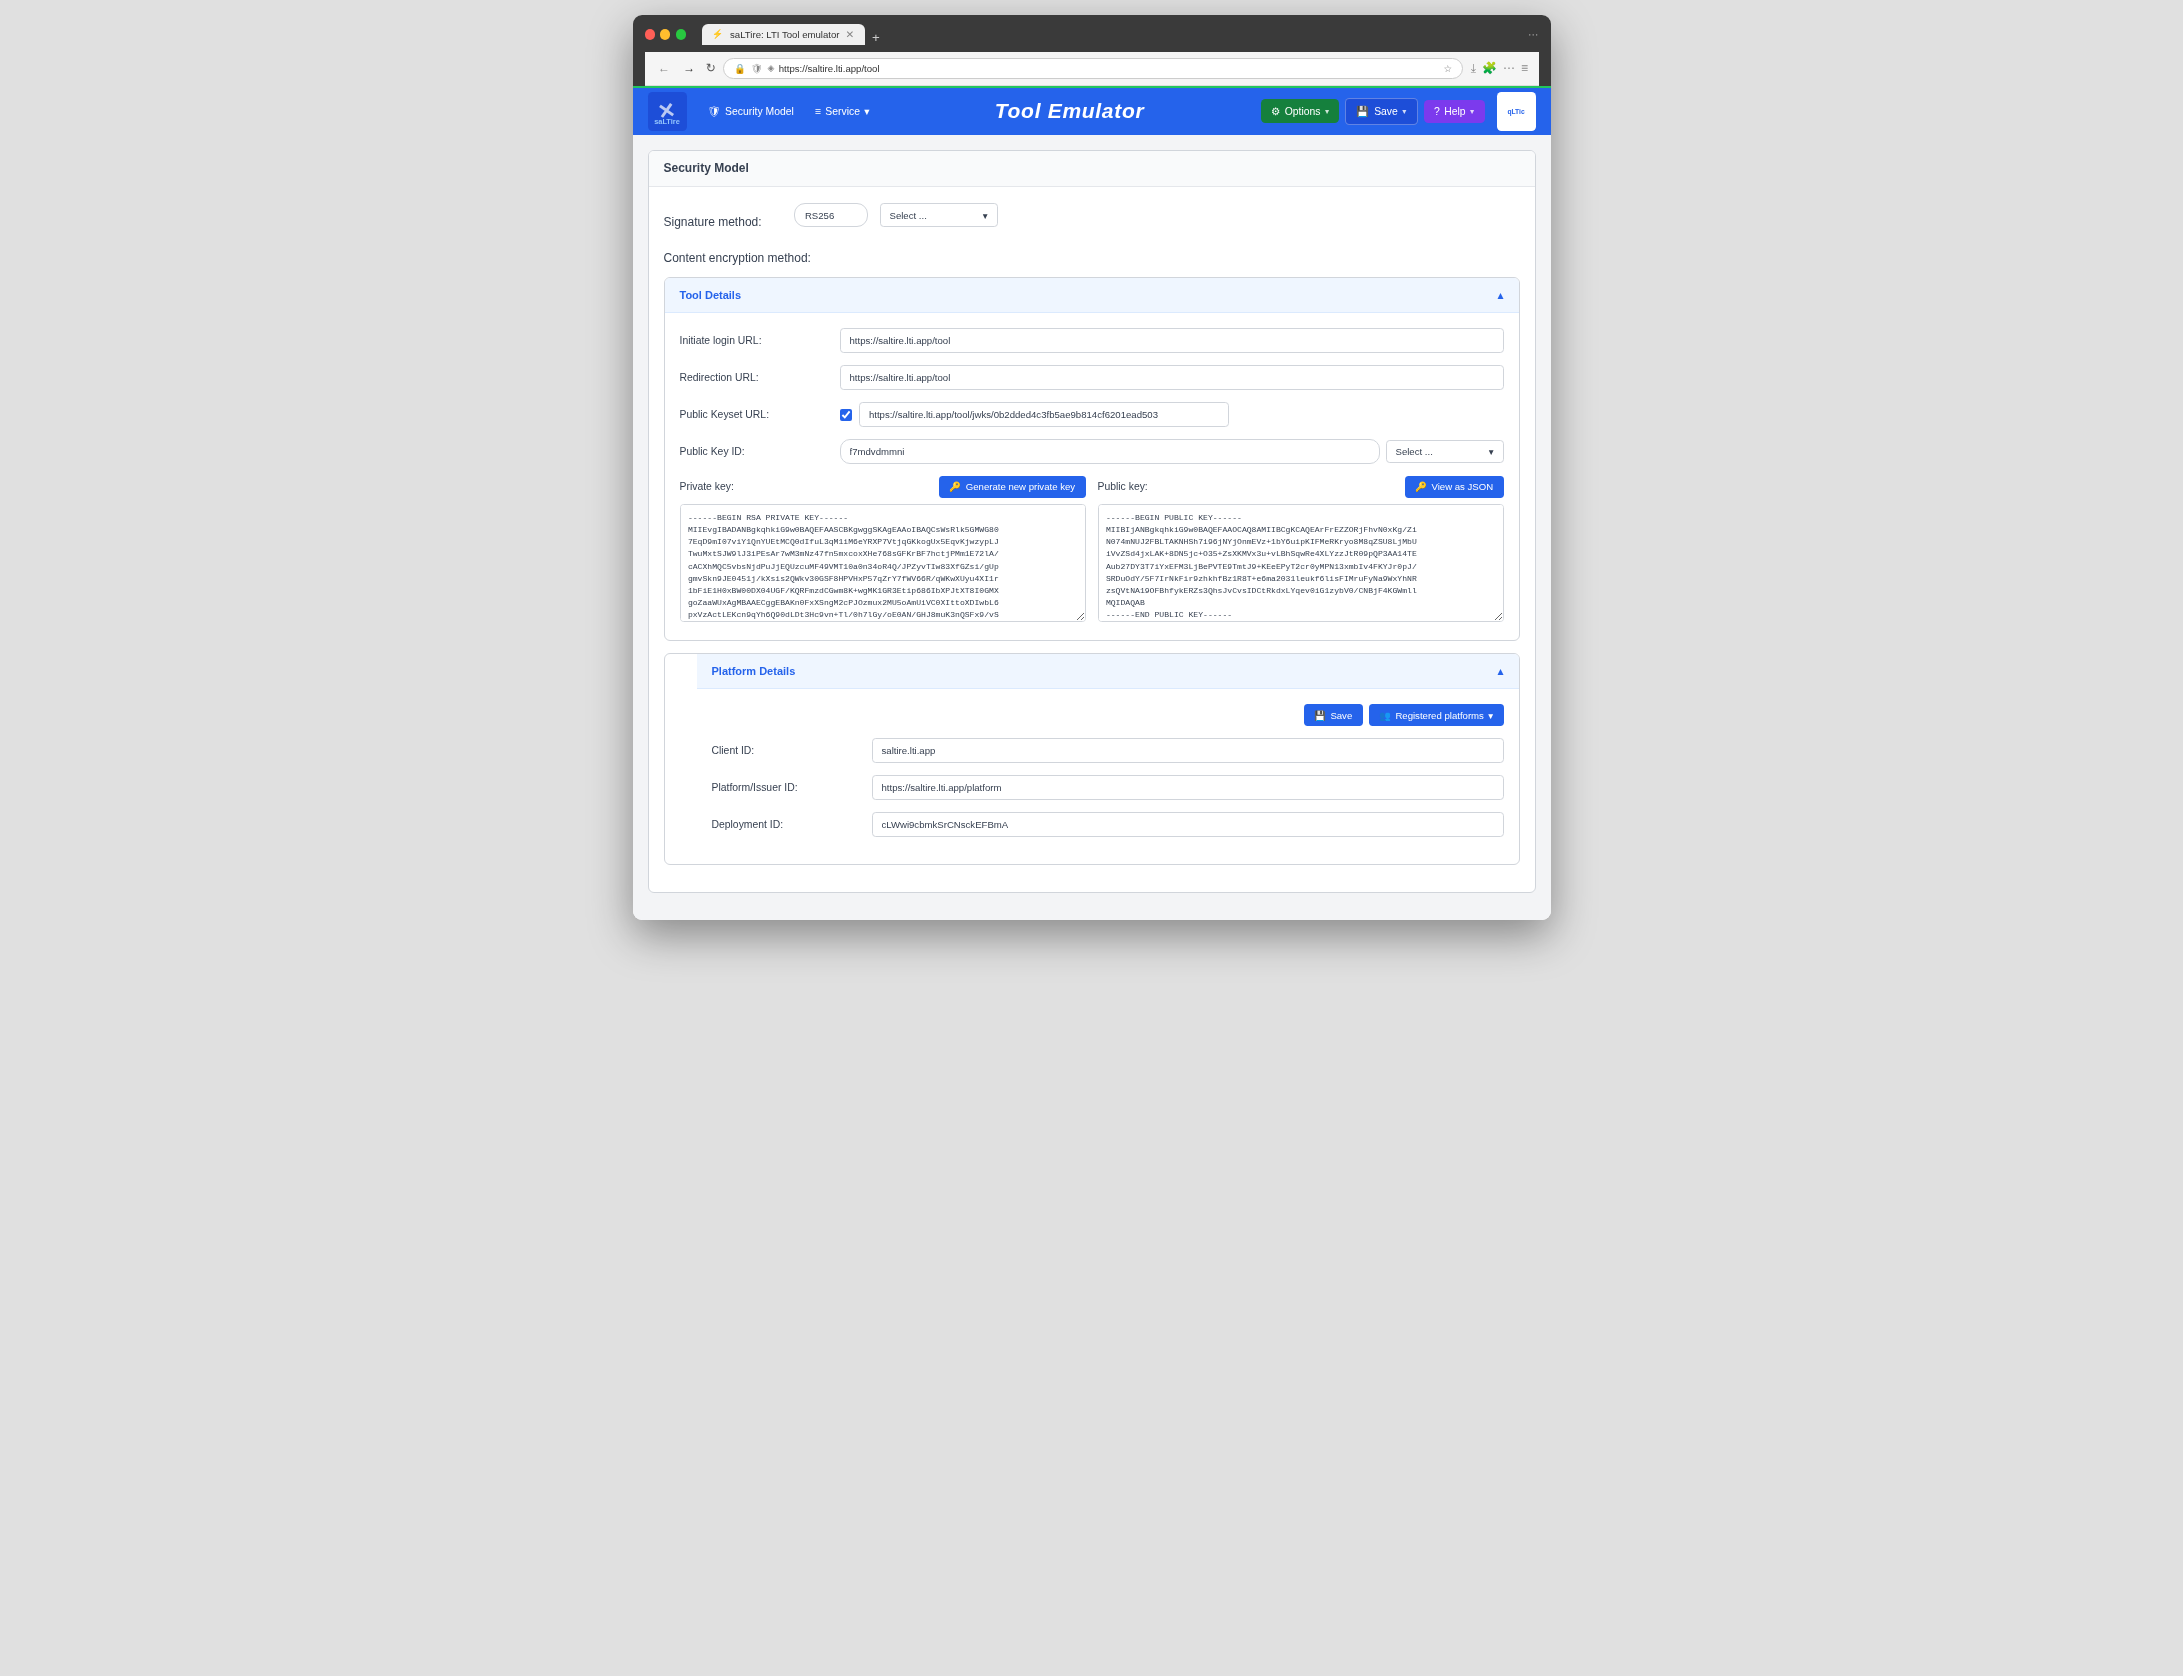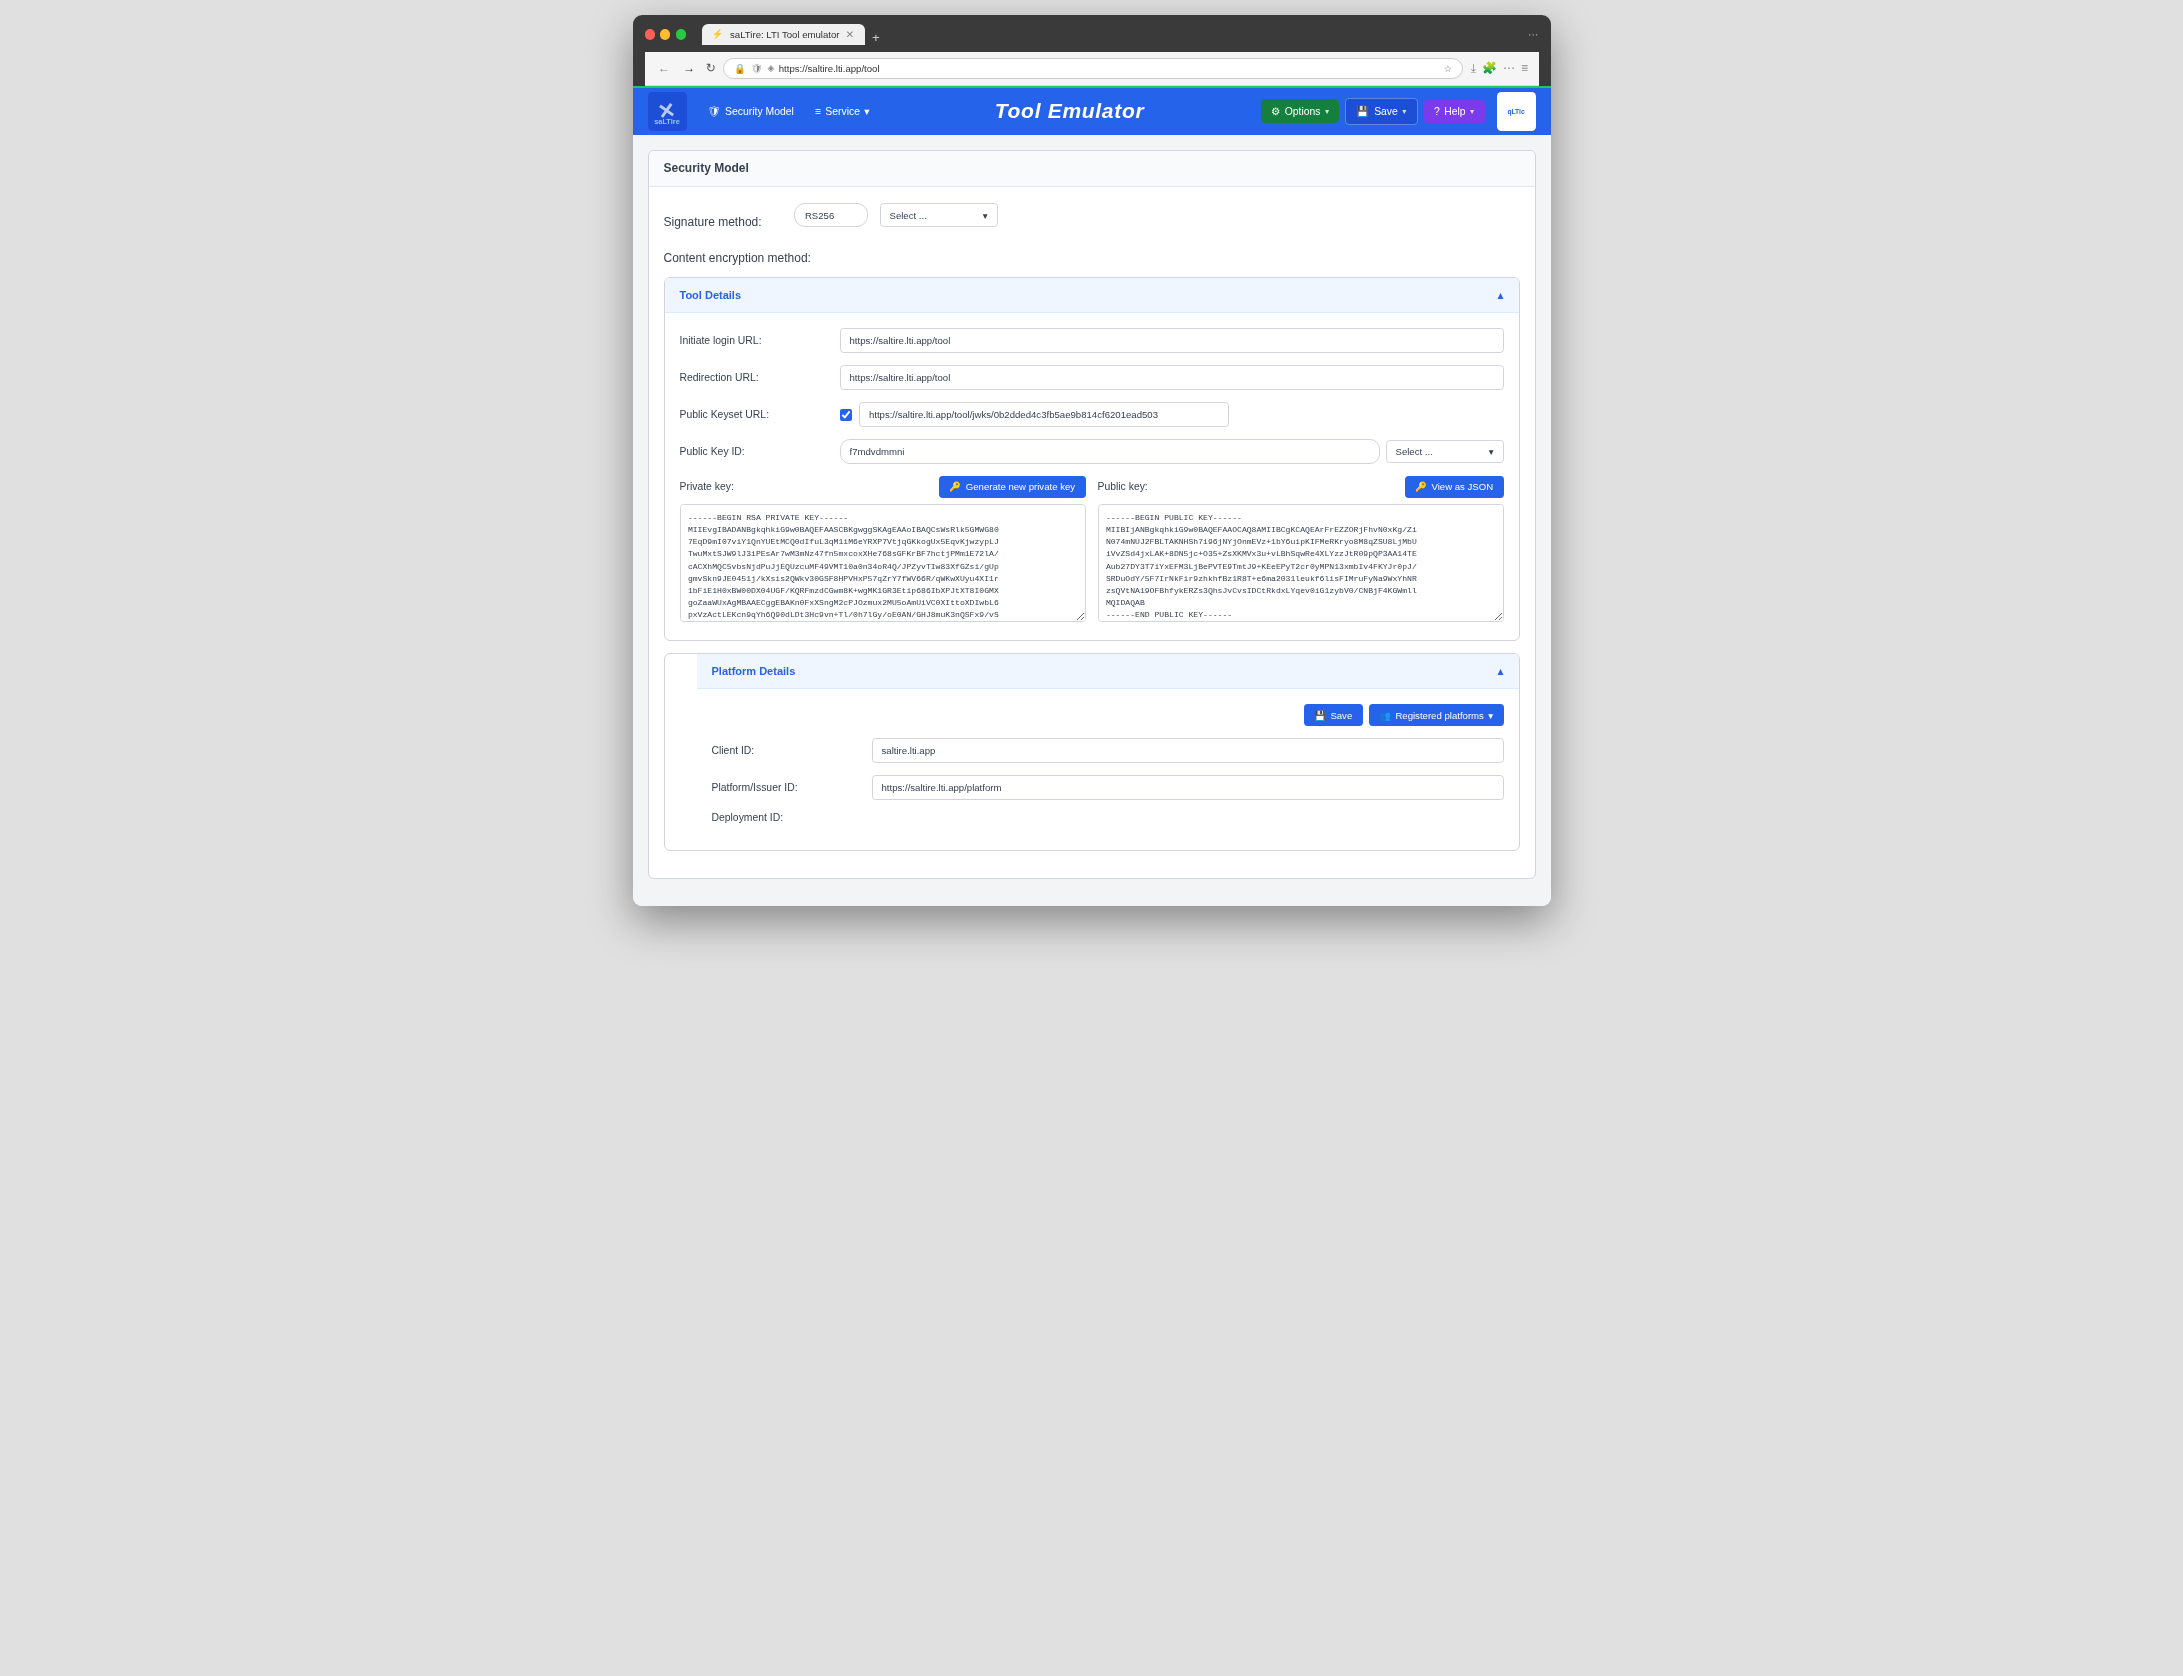--- a/index.html
+++ b/index.html
@@ -628,20 +628,21 @@
               <input type="text" class="form-control" value="saltire.lti.app" style="">
             </div>
 
             <div class="form-row">
               <span class="form-label">Platform/Issuer ID:</span>
               <input type="text" class="form-control" value="https://saltire.lti.app/platform" style="">
             </div>
 
             <div class="form-row">
               <span class="form-label">Deployment ID:</span>
+              <input type="text" class="form-control" value="cLWwi9cbmkSrCNsckEFBmA" style="">
             </div>
           </div>
         </div>
       </div>
     </div>
   </div>
 </div>
 
 
 </body></html>

